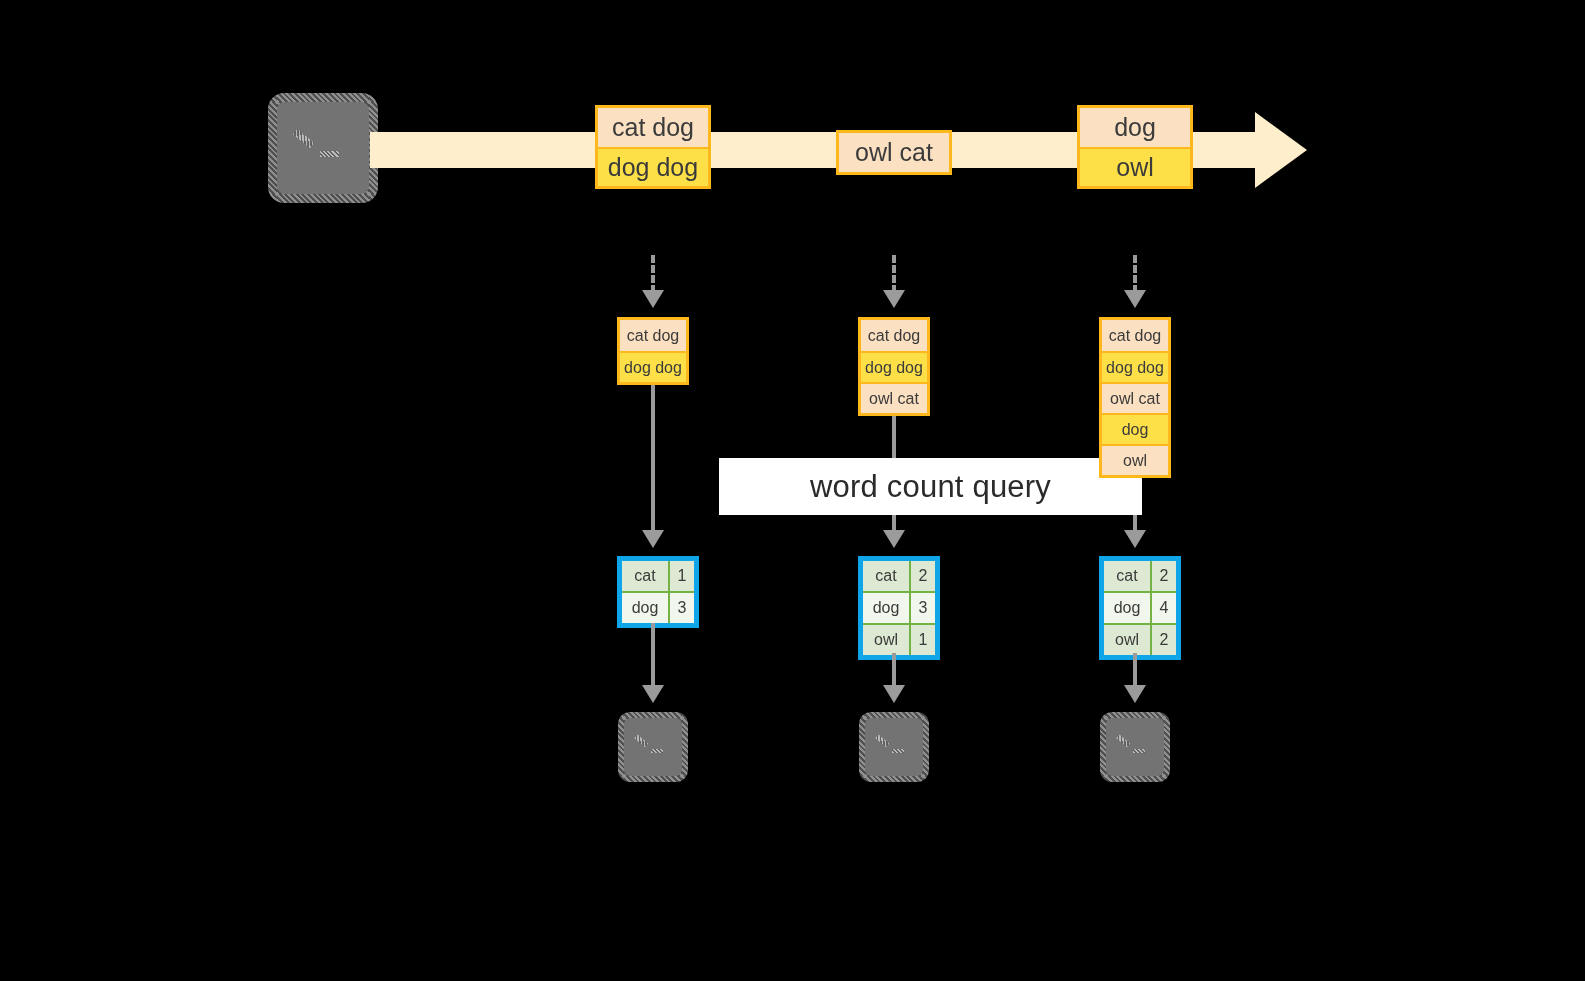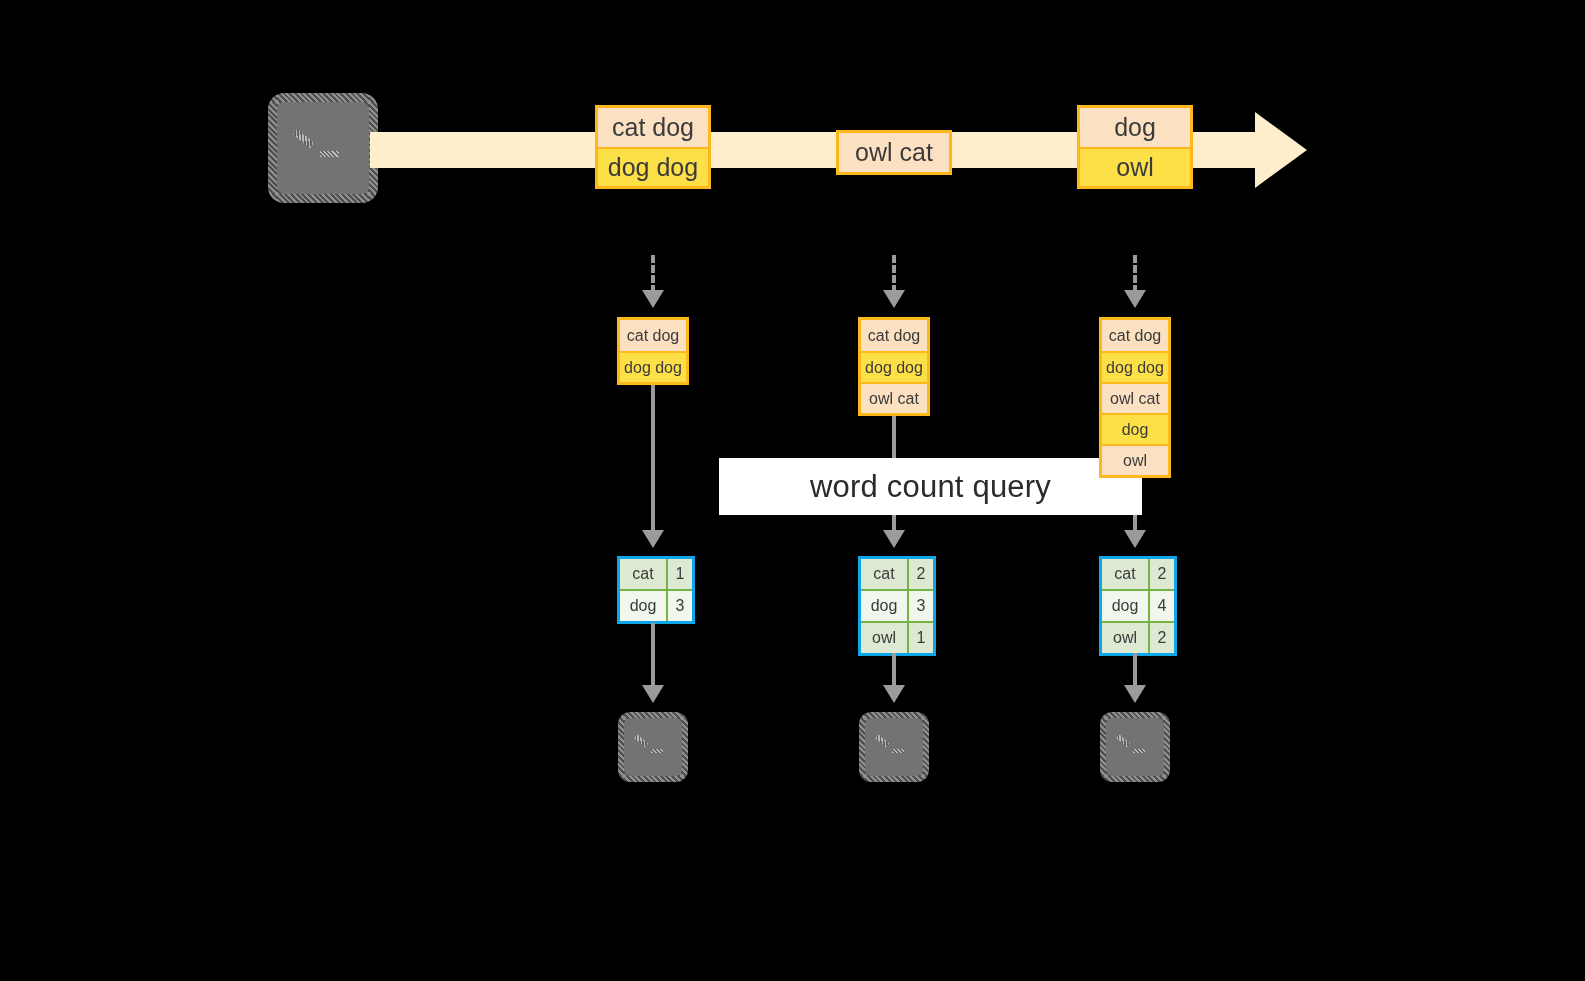--- a/index.html
+++ b/index.html
@@ -112,21 +112,21 @@
   .rec .cell.light { background: #fde047; }
   .rec .cell + .cell { border-top: 2px solid #ffb81c; }
 
   .rec.big .cell { height: 39px; font-size: 25px; }
   .rec.mini .cell { height: 31px; font-size: 16px; }
 
   
   .res {
     position: absolute;
     box-sizing: border-box;
-    border: 3px solid #0ea5e9;
+    border: 5px solid #0ea5e9;
     display: flex;
     flex-direction: column;
     background: #e5e5e5;
   }
   .res .row {
     display: flex;
     height: 30px;
   }
   .res .row + .row { border-top: 2px solid #74b343; }
   .res .k, .res .v {

